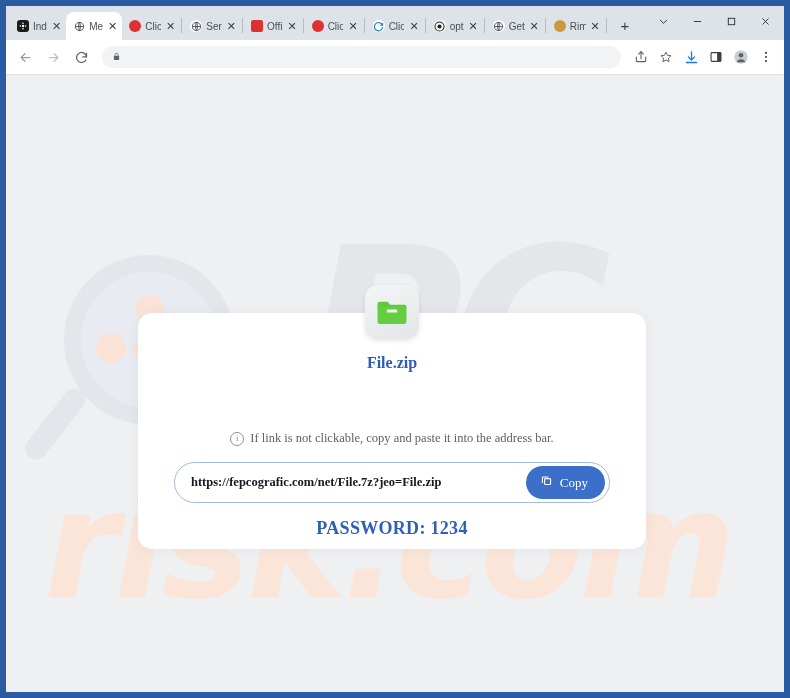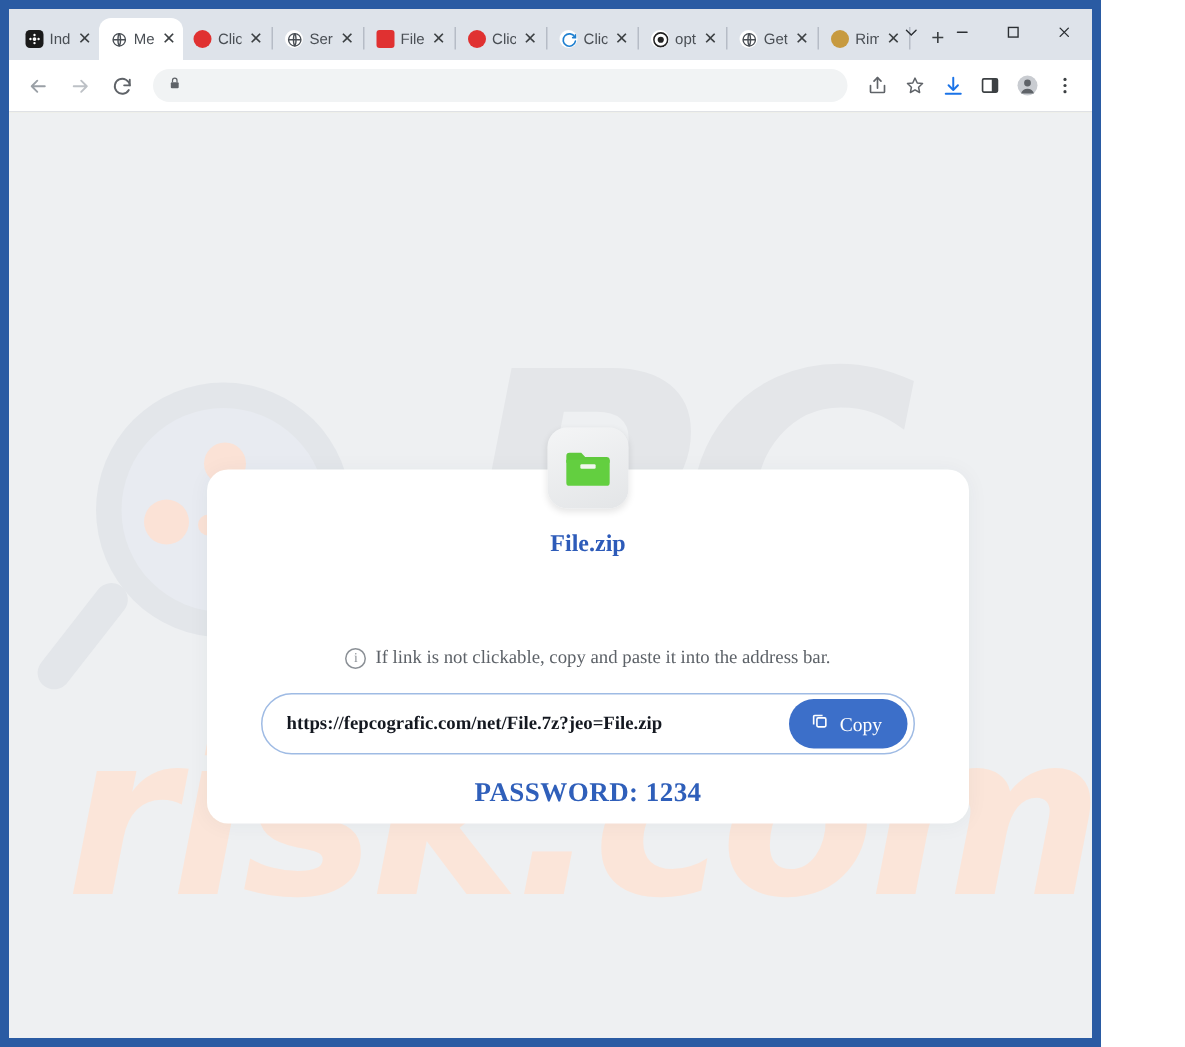--- a/index.html
+++ b/index.html
@@ -11,25 +11,25 @@
     width: 790px;
     height: 698px;
     overflow: hidden;
     font-family: "Liberation Sans", sans-serif;
   }
 
   
   #browser-window {
     position: absolute;
     left: 0; top: 0;
-    width: 734px;
+    width: 790px;
     height: 698px;
     box-sizing: border-box;
     border: 6px solid #2a5ba3;
-    background: #fef9c3;
+    background: #a16207;
     display: flex;
     flex-direction: column;
   }
 
   
   .tabstrip {
     height: 34px;
     background: #dee3ea;
     display: flex;
     align-items: flex-end;
@@ -393,21 +393,21 @@
           </svg>
       </span>
       <span class="tab-title">Ser</span>
       <span class="tab-close">✕</span>
     </div>
 
     <div class="tab-sep"></div>
 
     <div class="tab">
       <span class="tab-favicon fav-redsq"></span>
-      <span class="tab-title">File</span>
+      <span class="tab-title">Offi</span>
       <span class="tab-close">✕</span>
     </div>
 
     <div class="tab-sep"></div>
 
     <div class="tab">
       <span class="tab-favicon fav-red"></span>
       <span class="tab-title">Clic</span>
       <span class="tab-close">✕</span>
     </div>

